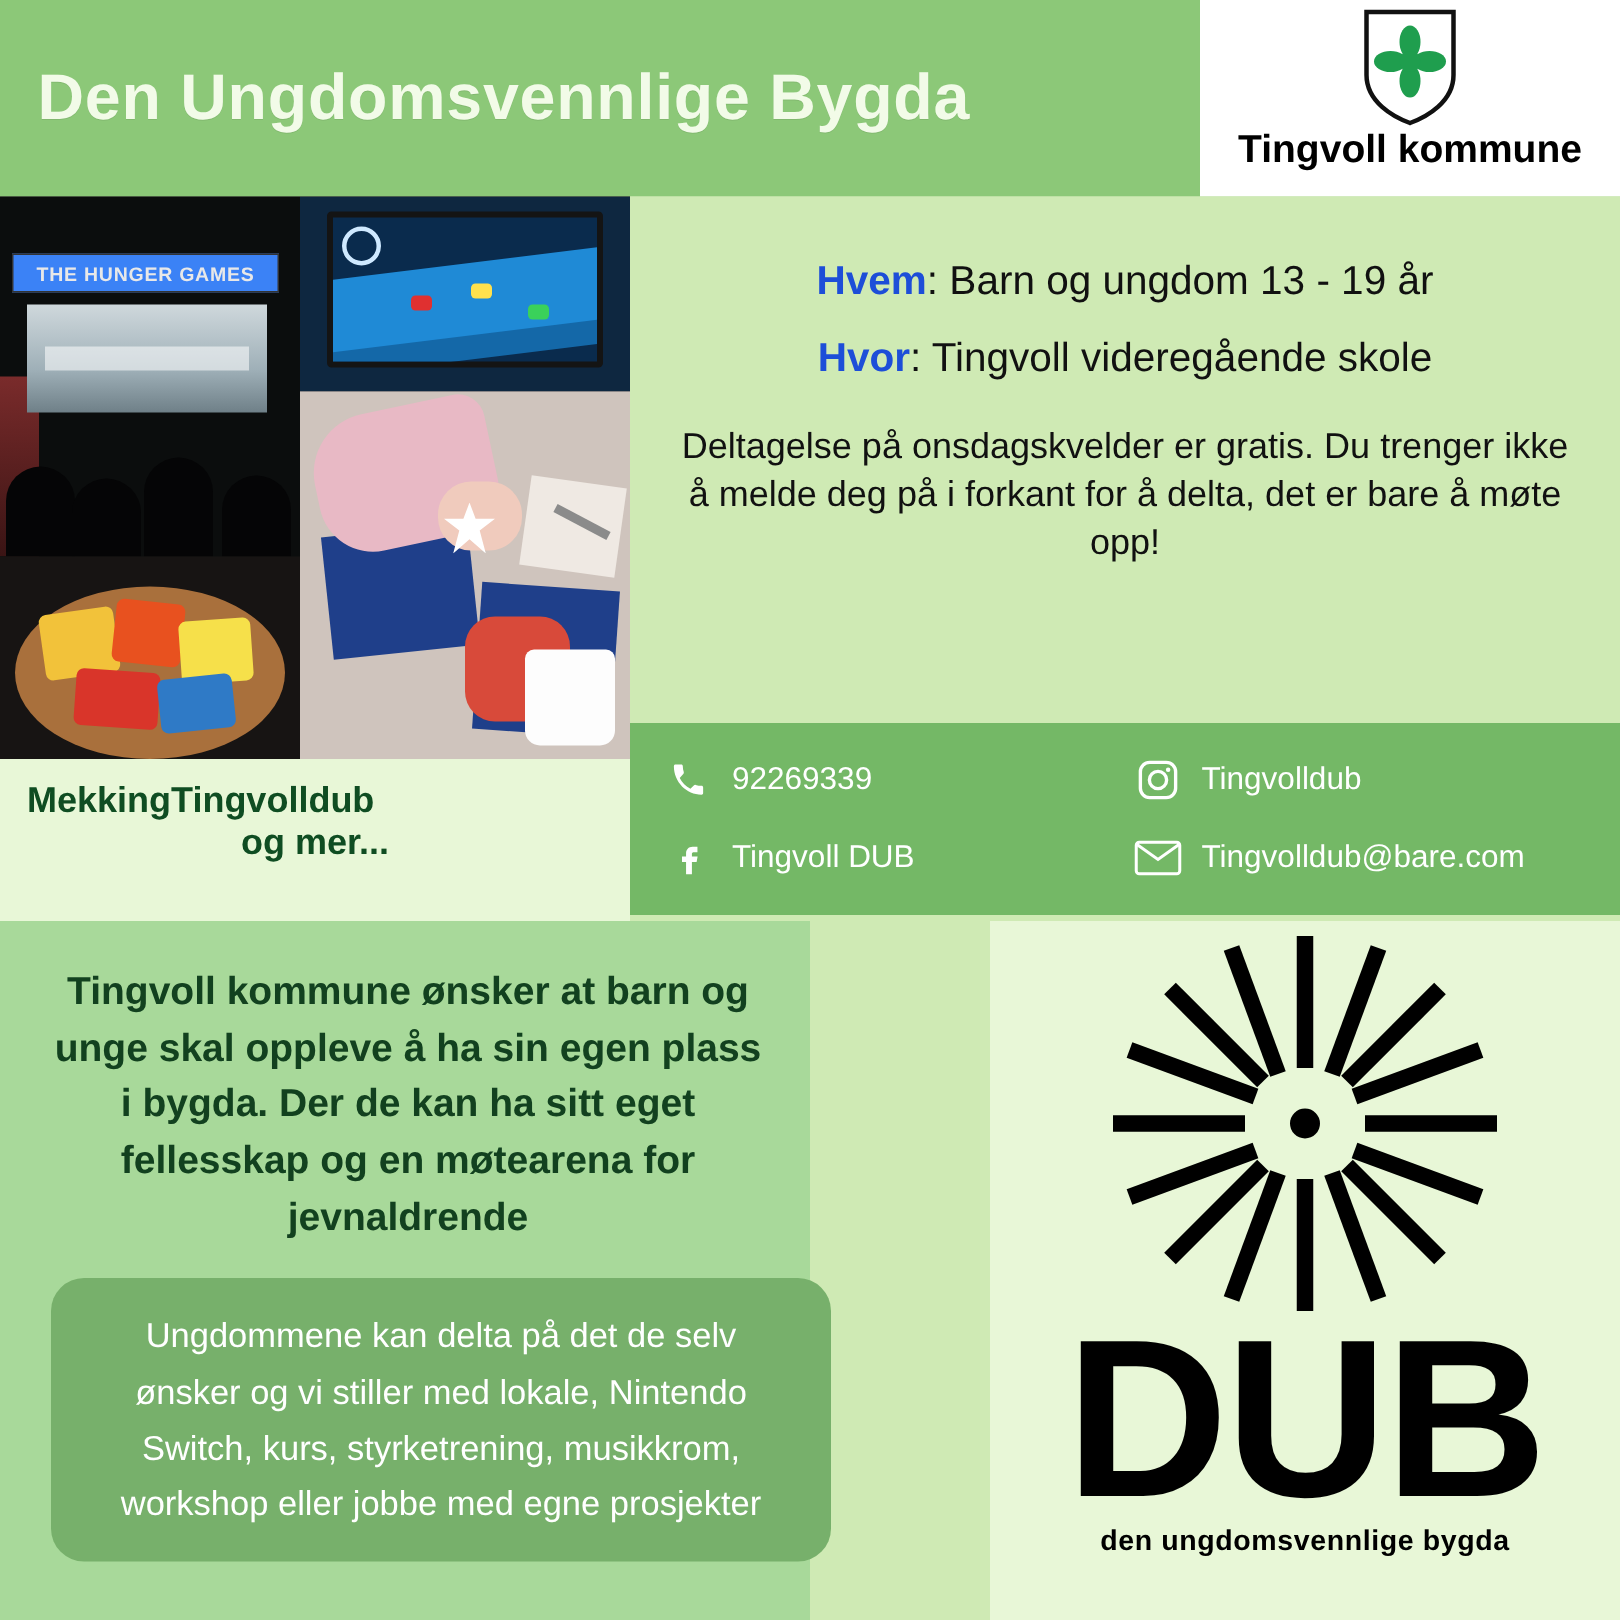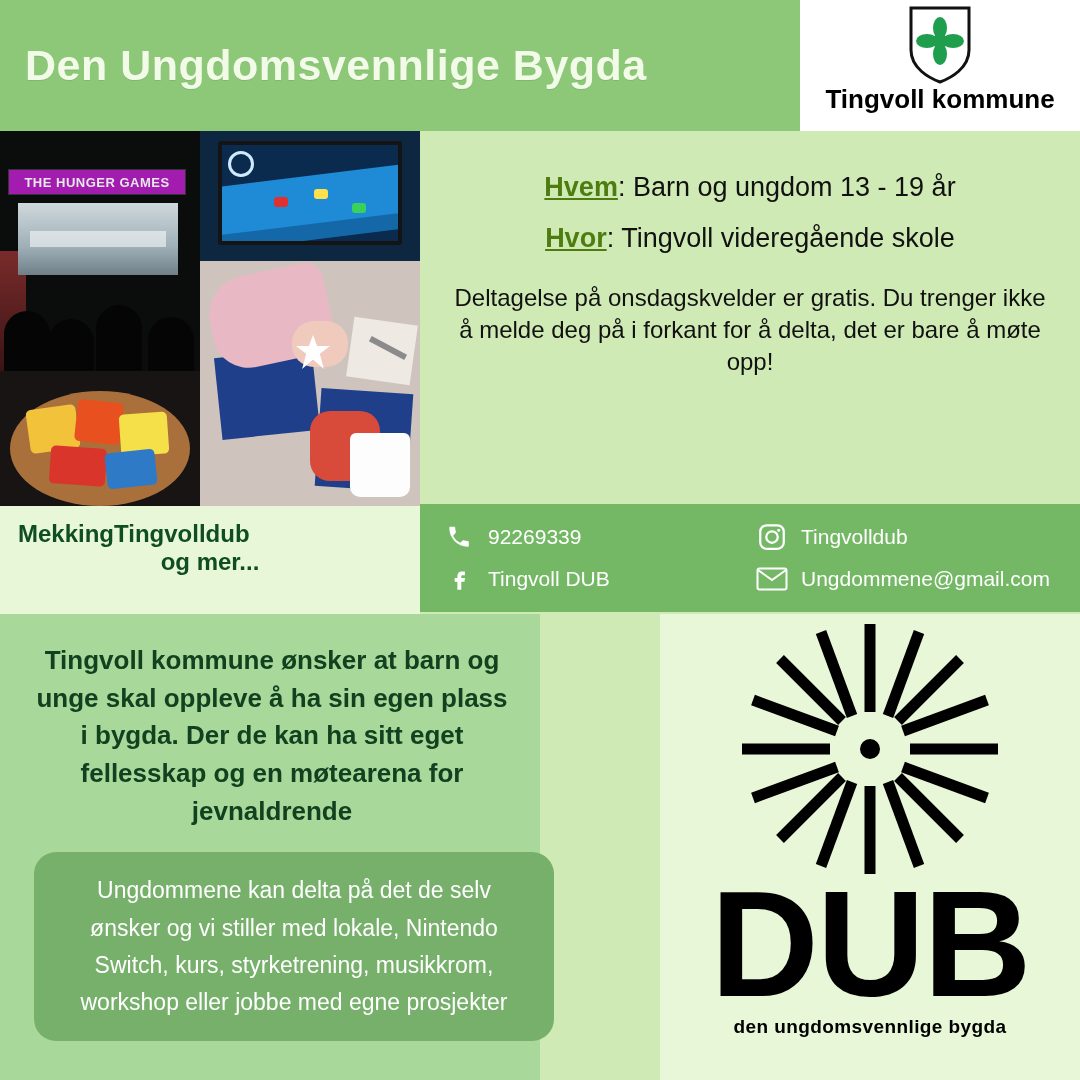--- a/index.html
+++ b/index.html
@@ -61,21 +61,21 @@
   }
   .photo { position: absolute; overflow: hidden; }
   .p-cinema { left: 0; top: 0; width: 200px; height: 240px; background: #0b0d0d; }
   .p-snacks { left: 0; top: 240px; width: 200px; height: 135px; background: #171413; }
   .p-switch { left: 200px; top: 0; width: 220px; height: 130px; background: #0e2740; }
   .p-craft  { left: 200px; top: 130px; width: 220px; height: 245px; background: #d8c9c3; }
 
   
   .screen-banner {
     position: absolute; left: 8px; top: 38px; width: 178px; height: 26px;
-    background: #a21caf; border: 1px solid #333;
+    background: #3b82f6; border: 1px solid #333;
     color: #e8e8e8; font-size: 13px; font-weight: bold;
     display: flex; align-items: center; justify-content: center;
     letter-spacing: 0.5px;
   }
   .screen-img {
     position: absolute; left: 18px; top: 72px; width: 160px; height: 72px;
     background: linear-gradient(180deg,#cfd8dc 0%, #9fb0b8 60%, #6f8088 100%);
   }
   .screen-img:after {
     content: ""; position: absolute; left: 12px; top: 28px; width: 136px; height: 16px;
@@ -158,43 +158,43 @@
     width: 660px; height: 375px;
     background: #cfeab4;
     padding: 40px 30px 0 30px;
     text-align: center;
   }
   .info-line {
     font-size: 27px; color: #111;
     margin-bottom: 17px;
     line-height: 1.25;
   }
-  .info-line b { color: #4d7c0f; text-decoration: underline; }
+  .info-line b { color: #1d4ed8; }
   .info-para {
     font-size: 24px; color: #111; line-height: 1.35;
     margin-top: 26px;
   }
 
   
   .activities {
     position: absolute; left: 0; top: 506px;
     width: 420px; height: 108px;
     background: #e8f7d7;
     color: #0f4d22;
     font-weight: bold;
     font-size: 24px;
     padding: 14px 18px;
   }
   .act-row { display: flex; }
   .act-more { text-align: center; }
 
   
   .contact {
-    position: absolute; left: 420px; top: 504px;
-    width: 660px; height: 108px;
+    position: absolute; left: 420px; top: 482px;
+    width: 660px; height: 128px;
     background: #74b866;
     padding: 12px 22px;
     display: grid;
     grid-template-columns: 1fr 1fr;
     grid-template-rows: 1fr 1fr;
     align-items: center;
     column-gap: 10px;
   }
   .contact-item {
     display: flex; align-items: center; gap: 12px;
@@ -357,21 +357,21 @@
       </span>
       <span>Tingvoll DUB</span>
     </div>
     <div class="contact-item">
       <span class="ic">
         <svg width="32" height="24" viewBox="0 0 32 24" fill="none" stroke="#fff" stroke-width="2">
           <rect x="1.5" y="1.5" width="29" height="21" rx="2"></rect>
           <path d="M2 3l14 10L30 3"></path>
         </svg>
       </span>
-      <span>Ungdommene@gmail.com</span>
+      <span>Tingvolldub@bare.com</span>
     </div>
   </div>
 
   <div class="mission">
     <div class="mission-head">Tingvoll kommune ønsker at barn og unge skal oppleve å ha sin egen plass i bygda. Der de kan ha sitt eget fellesskap og en møtearena for jevnaldrende</div>
     <div class="mission-card">Ungdommene kan delta på det de selv ønsker og vi stiller med lokale, Nintendo Switch, kurs, styrketrening, musikkrom, workshop eller jobbe med egne prosjekter</div>
   </div>
 
   <div class="dub">
     <div class="burst">

